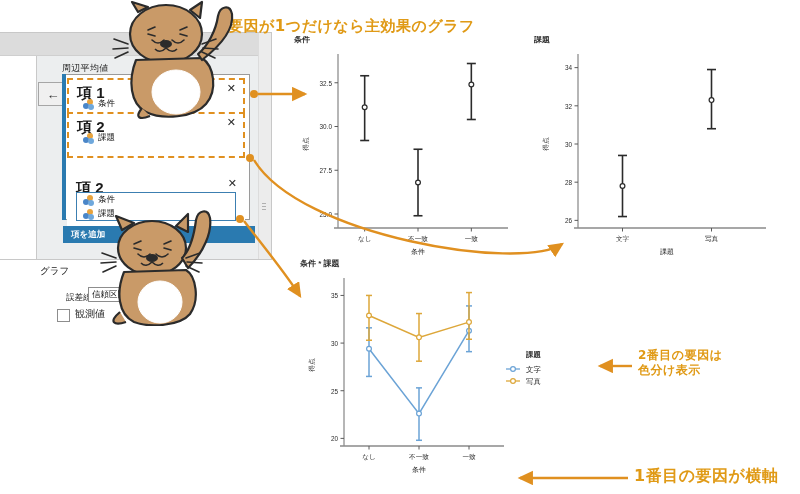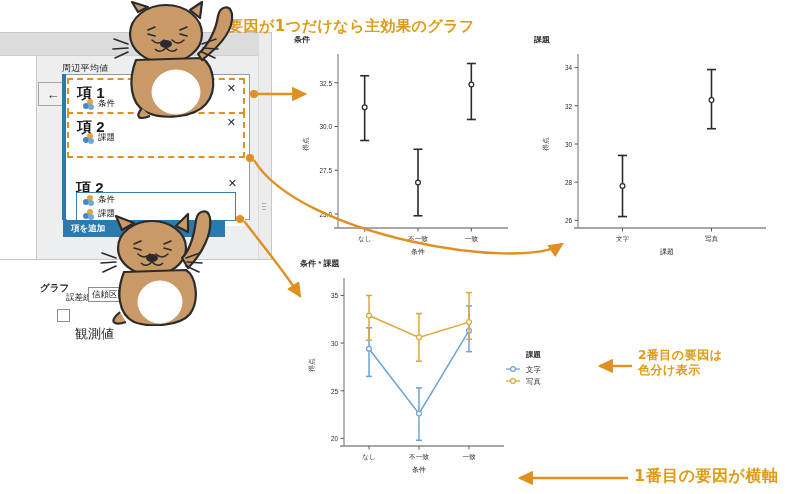--- a/index.html
+++ b/index.html
@@ -72,39 +72,39 @@
     padding-left:6px;
   }
   .var-icon{ width:11px;height:11px;position:relative;flex:0 0 auto; }
   .var-icon i{position:absolute;border-radius:50%;display:block;}
   .var-icon .b1{width:6px;height:6px;background:#e8a33d;left:4px;top:0;}
   .var-icon .b2{width:6px;height:6px;background:#4a86c8;left:0;top:4px;}
   .var-icon .b3{width:6px;height:6px;background:#6fa8dc;left:5px;top:5px;}
   .var-name{font-size:8.5px;color:#111;}
 
   #add-term-button{
-    position:absolute;left:63px;top:220px;width:162px;height:17px;
+    position:absolute;left:63px;top:226px;width:192px;height:17px;
     background:#2a7ab0;color:#ffffff;font-size:8.5px;font-weight:bold;
     display:flex;align-items:center;padding-left:8px;box-sizing:border-box;
   }
   #graph-section-label{
-    position:absolute;left:40px;top:282px;font-size:9.5px;color:#222;font-weight:bold;text-align:center;
+    position:absolute;left:40px;top:265px;font-size:9.5px;color:#222;font-weight:normal;text-align:center;
   }
   #errline-label{position:absolute;left:57px;top:292px;font-size:8.5px;color:#222;padding-left:9px;}
   #errline-select{
     position:absolute;left:88px;top:287px;width:44px;height:15px;
     background:#ffffff;border:1px solid #8d8d8d;box-sizing:border-box;
     font-size:8.5px;color:#111;display:flex;align-items:center;padding-left:3px;
     overflow:hidden;white-space:nowrap;
   }
   #observed-checkbox{
     position:absolute;left:57px;top:309px;width:13px;height:13px;
     background:#ffffff;border:1px solid #8d8d8d;box-sizing:border-box;
   }
-  #observed-label{position:absolute;left:75px;top:325px;font-size:13px;color:#222;}
+  #observed-label{position:absolute;left:75px;top:307px;font-size:10px;color:#222;}
 
   #panel-scroll-track{
     position:absolute;left:258px;top:33px;width:12px;height:226px;background:#ececec;
     border-left:1px solid #dcdcdc;
   }
   #panel-scroll-grip{
     position:absolute;left:262px;top:203px;width:4px;height:12px;
   }
   #panel-scroll-grip span{display:block;width:4px;height:1px;background:#b0b0b0;margin-bottom:2px;}
 

